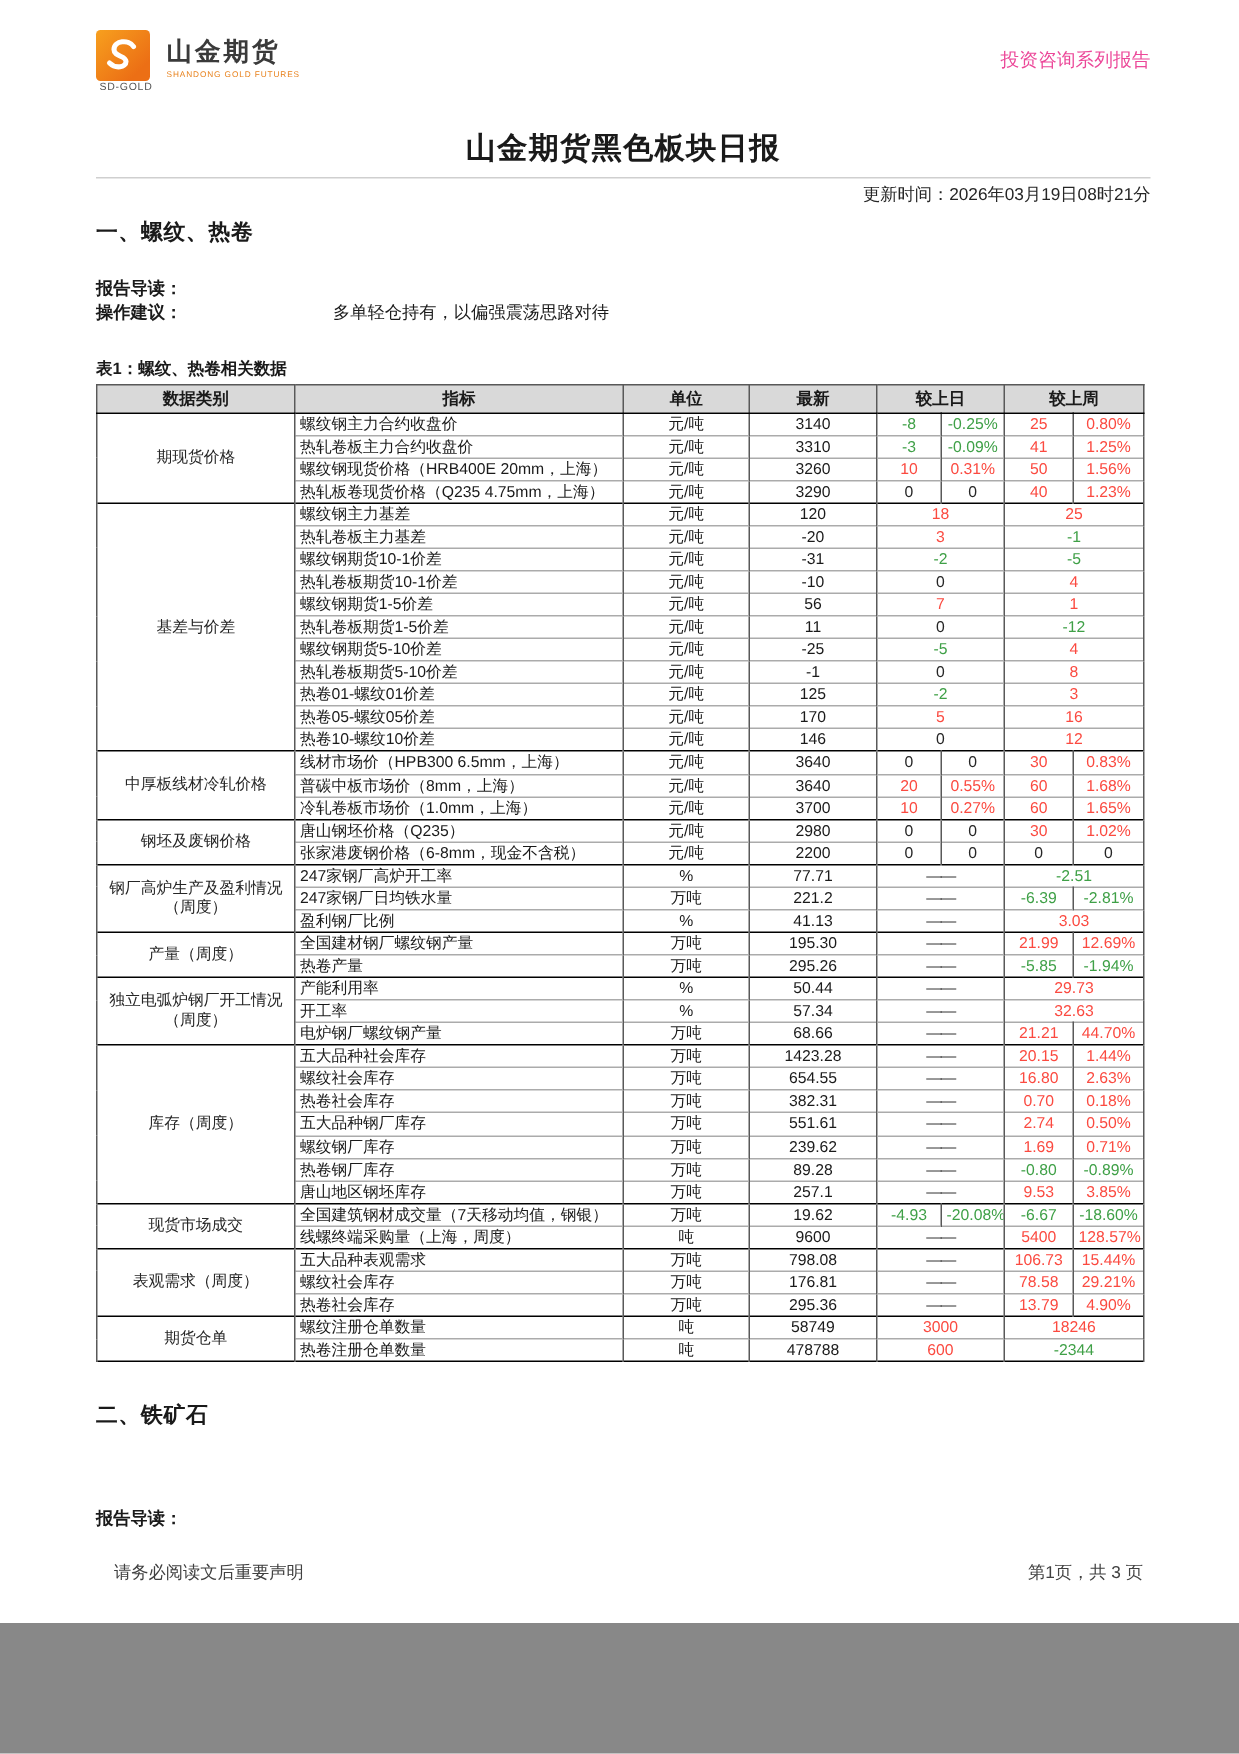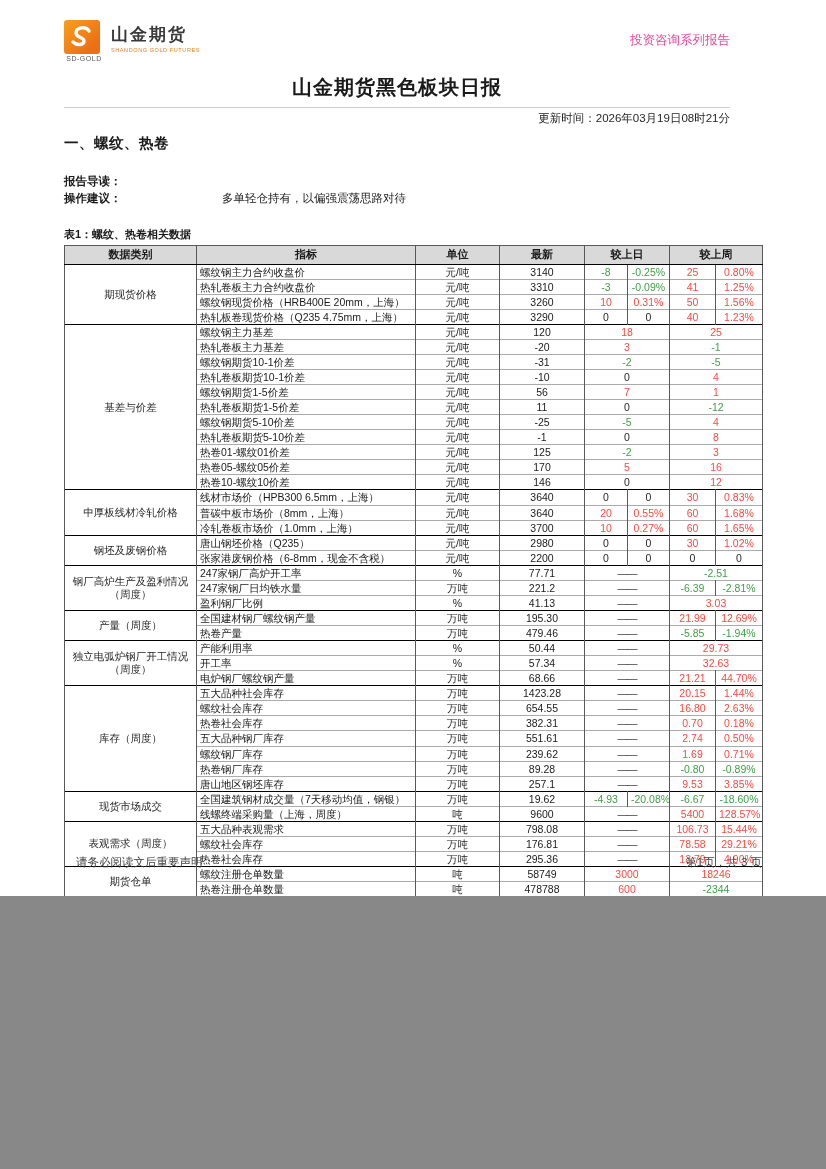--- a/index.html
+++ b/index.html
@@ -1,35 +1,35 @@
 <!DOCTYPE html>
 <html><head>
 <meta charset="utf-8">
 <style>
   * { margin:0; padding:0; box-sizing:border-box; }
   html,body { background:#888; }
   .page {
-    width:826px; height:896px; margin:0 auto; background:#fff;
+    width:826px; height:1082px; margin:0 auto; background:#fff;
     position:relative; font-family:"Liberation Sans","DejaVu Sans",sans-serif;
-    color:#1a1a1a; padding:20px 96px 0 64px; overflow:hidden;
+    color:#1a1a1a; padding:20px 59px 0 64px; overflow:hidden;
   }
   
   .top-row { display:flex; justify-content:space-between; align-items:flex-start; }
   .logo-wrap { display:flex; align-items:flex-start; gap:7px; }
   .logo-box { width:40px; text-align:center; }
   .logo-square {
     width:36px; height:34px; border-radius:3px;
     background:linear-gradient(135deg,#f7a01e 0%,#ec6f15 80%);
     display:flex; align-items:center; justify-content:center;
   }
   .logo-sub { font-size:7px; color:#555; letter-spacing:.5px; margin-top:1px; }
   .logo-text-cn { font-size:17px; font-weight:bold; color:#3a3a3a; letter-spacing:2px; margin-top:3px; }
   .logo-text-en { font-size:5.5px; color:#e8821d; letter-spacing:.6px; margin-top:1px; }
   .series-label { font-size:12.5px; color:#ec4899; margin-top:12px; }
-  .doc-title { text-align:center; font-size:20px; font-weight:bold; letter-spacing:1px; margin-top:12px; }
+  .doc-title { text-align:center; font-size:20px; font-weight:bold; letter-spacing:1px; margin-top:23px; }
   .title-rule { border-bottom:1px solid #cfcfcf; margin-top:6px; }
   .update-time { text-align:right; font-size:11.5px; color:#262626; margin-top:3px; }
   .sec-heading { font-size:14.5px; font-weight:bold; margin-top:8px; letter-spacing:.5px; }
   
   .guide-label { font-size:11.5px; font-weight:bold; margin-top:21px; }
   .guide-text { font-size:11.5px; line-height:16.5px; text-align:justify; margin-top:2px; }
   .advice-row { display:flex; font-size:11.5px; margin-top:1px; line-height:16.5px; }
   .advice-label { font-weight:bold; flex:0 0 158px; }
   
   .tbl-caption { font-size:11px; font-weight:bold; margin-top:20px; margin-bottom:3px; }
@@ -308,21 +308,21 @@
           <td class="ind">全国建材钢厂螺纹钢产量</td>
           <td class="">万吨</td>
           <td class="">195.30</td>
           <td class="dash" colspan="2">——</td>
           <td class="up">21.99</td>
           <td class="up">12.69%</td>
         </tr>
         <tr>
           <td class="ind">热卷产量</td>
           <td class="">万吨</td>
-          <td class="">479.46</td>
+          <td class="">295.26</td>
           <td class="dash" colspan="2">——</td>
           <td class="down">-5.85</td>
           <td class="down">-1.94%</td>
         </tr>
         <tr class="group-start">
           <td class="cat" rowspan="3">独立电弧炉钢厂开工情况（周度）</td>
           <td class="ind">产能利用率</td>
           <td class="">%</td>
           <td class="">50.44</td>
           <td class="dash" colspan="2">——</td>

